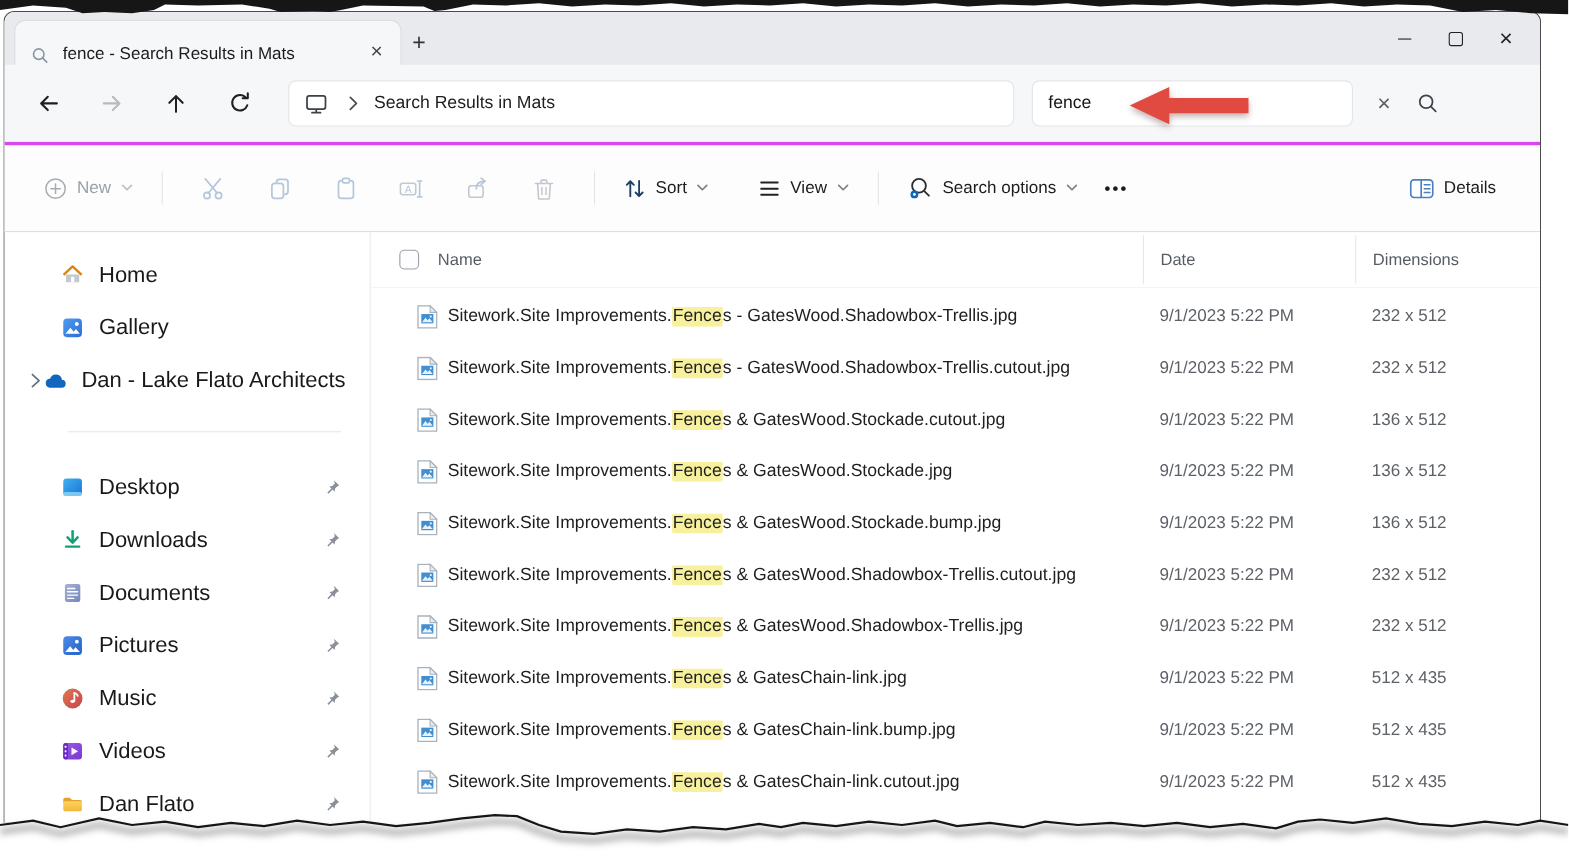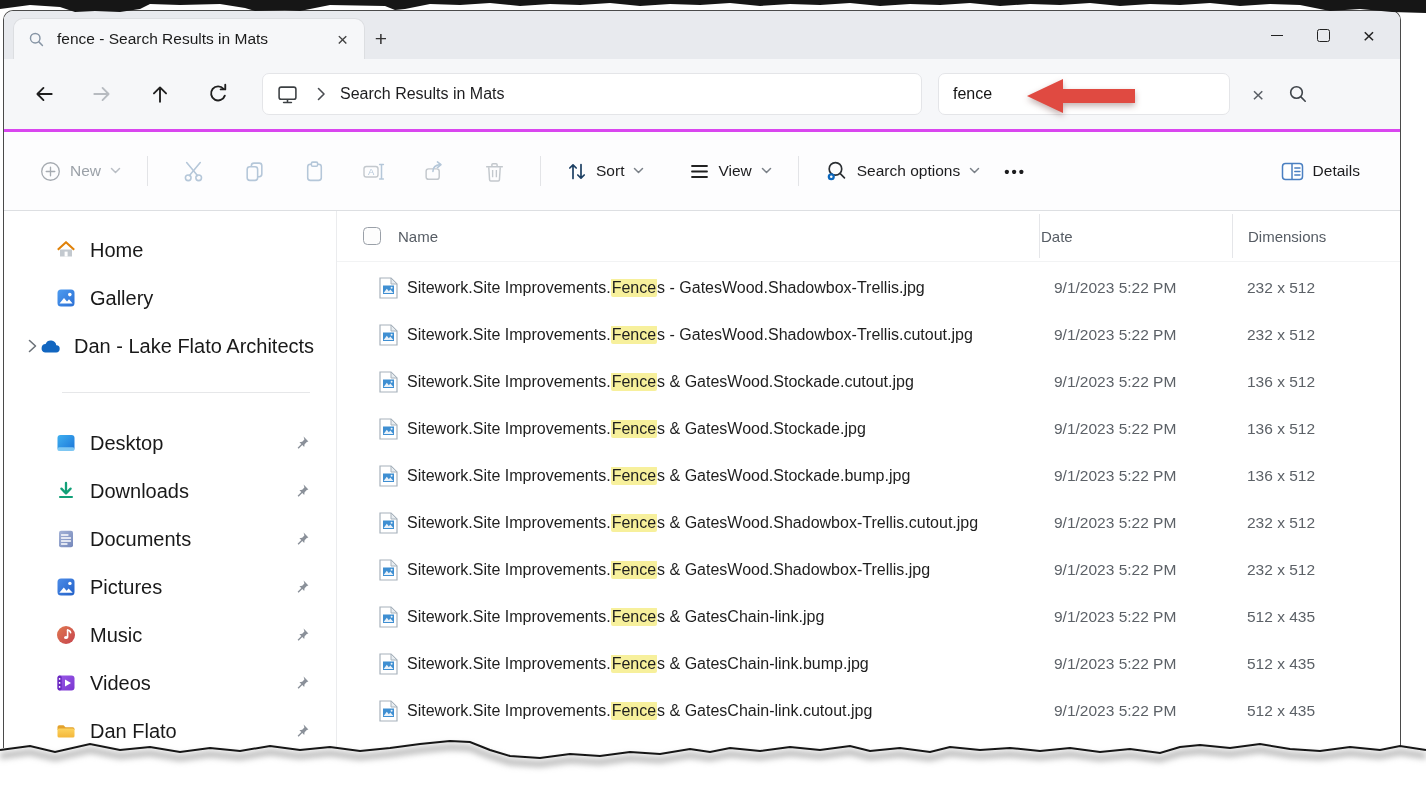--- a/index.html
+++ b/index.html
@@ -5,21 +5,21 @@
   html,body{margin:0;padding:0;background:#fff;}
   .page{position:relative;width:1426px;height:786px;background:#ffffff;overflow:hidden;
         font-family:"Liberation Sans","DejaVu Sans",sans-serif;-webkit-font-smoothing:antialiased;}
   svg{display:block;}
   
   .window{position:absolute;left:3px;top:10px;width:1398px;height:738px;
           border:1.6px solid #4a4a4a;border-bottom:none;border-radius:10px 10px 0 0;
           background:#fff;overflow:hidden;display:flex;flex-direction:column;box-sizing:border-box;}
   .tabbar{height:48px;background:#e8eaee;display:flex;align-items:flex-end;flex:0 0 auto;}
   .tab{margin-left:10px;width:350px;height:40px;background:#f6f7f9;border-radius:9px 9px 0 0;
-       display:flex;align-items:center;padding:0 10px 0 14px;box-sizing:border-box;
+       display:flex;align-items:flex-end;padding:0 10px 0 14px;box-sizing:border-box;
        box-shadow:0 0 0 1px rgba(0,0,0,.05);}
   .tab-title{flex:1;font-size:15.5px;color:#1b1b1b;white-space:nowrap;overflow:hidden;margin-left:12px;}
   .tab-close{font-size:19px;color:#444;line-height:1;padding:2px 6px;cursor:default;}
   .newtab{width:34px;height:40px;display:flex;align-items:center;justify-content:center;
           font-size:21px;color:#333;}
   .win-controls{margin-left:auto;display:flex;align-items:center;height:48px;padding-right:8px;}
   .win-btn{width:46px;height:44px;display:flex;align-items:center;justify-content:center;}
   .glyph-min{display:block;width:12px;height:0;border-top:1.6px solid #222;}
   .glyph-max{display:block;width:11px;height:11px;border:1.6px solid #222;border-radius:2.5px;}
   .glyph-close{font-size:21px;color:#222;line-height:1;}
@@ -56,21 +56,21 @@
   .sb-label{margin-left:12px;font-size:20px;color:#191919;white-space:nowrap;}
   .sb-pin{margin-left:auto;display:flex;align-items:center;}
   .sb-divider{height:1px;background:#e6e7e9;margin:22px 26px 26px 58px;}
   .content{flex:1;border-left:1px solid #ebecee;display:flex;flex-direction:column;min-width:0;}
   .colheaders{height:50px;display:flex;align-items:center;flex:0 0 auto;border-bottom:1px solid #f2f3f4;}
   .col-name{flex:1;display:flex;align-items:center;min-width:0;}
   .hdr-checkbox{width:18px;height:18px;border:1.5px solid #9aa0a8;border-radius:4.5px;background:#fdfdfd;
                 margin-left:26px;box-sizing:border-box;}
   .hdr-label{font-size:15px;color:#565c64;}
   .col-name .hdr-label{margin-left:17px;}
-  .col-date{width:193px;flex:0 0 auto;border-left:1px solid #e5e6e9;height:44px;display:flex;align-items:center;padding-left:1px;box-sizing:border-box;}
+  .col-date{width:193px;flex:0 0 auto;border-left:1px solid #e5e6e9;height:44px;display:flex;align-items:center;padding-left:15px;box-sizing:border-box;}
   .col-dims{width:168px;flex:0 0 auto;border-left:1px solid #e5e6e9;height:44px;display:flex;align-items:center;padding-left:15px;box-sizing:border-box;}
   .rows{flex:1;padding-top:2px;}
   .filerow{height:47px;display:flex;align-items:center;}
   .filerow .icon-cell{width:19px;margin-left:42px;flex:0 0 auto;}
   .filerow .name-cell{flex:1;margin-left:9px;font-size:16px;color:#1e1e1e;white-space:nowrap;
                       overflow:hidden;min-width:0;}
   .filerow mark{background:#f7f09c;color:#1e1e1e;padding:1px 1px;border-radius:2px;}
   .filerow .date-cell{width:193px;flex:0 0 auto;padding-left:15px;font-size:15.5px;color:#5c6167;box-sizing:border-box;}
   .filerow .dims-cell{width:168px;flex:0 0 auto;padding-left:15px;font-size:15.5px;color:#5c6167;box-sizing:border-box;}
   

